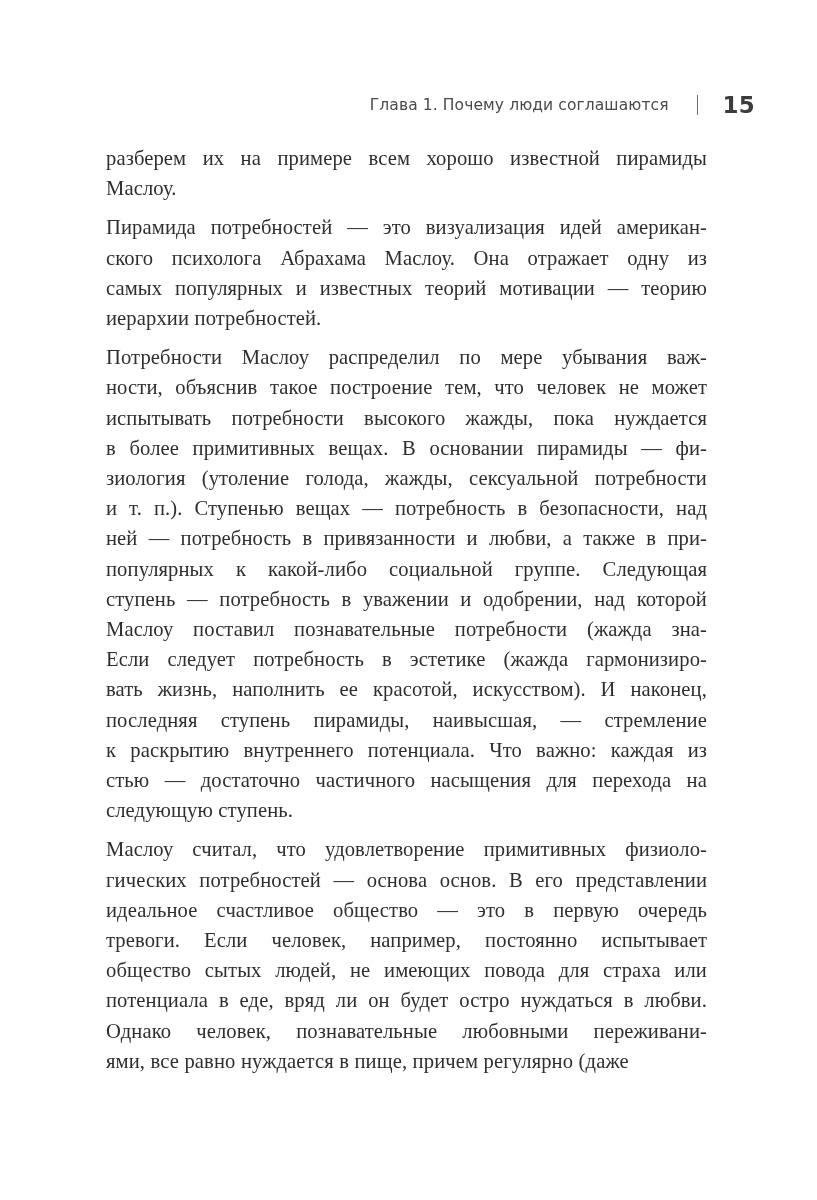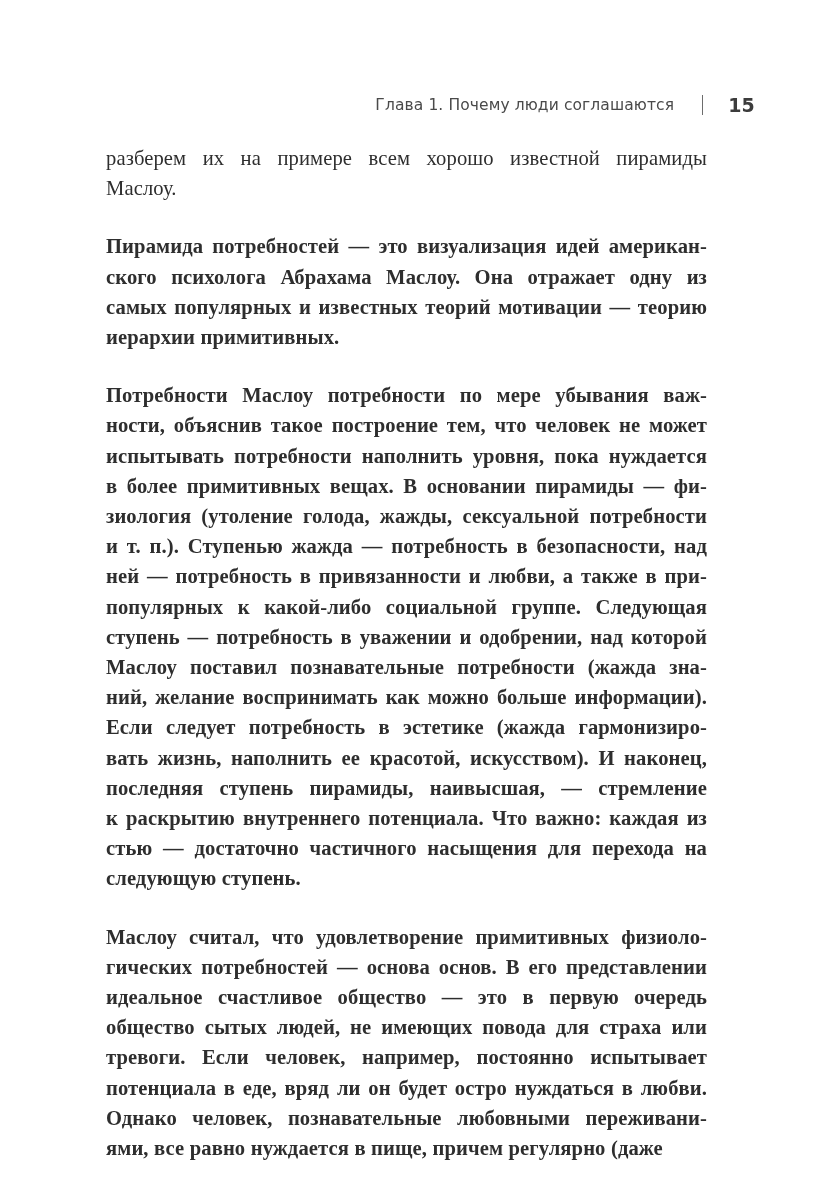--- a/index.html
+++ b/index.html
@@ -47,21 +47,21 @@
   }
   .running-head-sep {
     display: inline-block;
     width: 1px;
     height: 20px;
     background: #6d6d6d;
     margin: 0 17px 0 20px;
     flex: 0 0 auto;
   }
   .running-head-page {
-    font-size: 19px;
+    font-size: 23px;
     font-weight: 700;
     color: #3c3c3c;
     letter-spacing: 0.2px;
     min-width: 26px;
     text-align: center;
     white-space: nowrap;
   }
 
   
   .textblock {
@@ -75,22 +75,21 @@
     margin: 0;
     font-size: 20.6px;
     line-height: 30.2px;
     text-align: justify;
     text-justify: inter-word;
     color: #2e2e2e;
     letter-spacing: 0.005em;
     word-spacing: 0.01em;
   }
   .para + .para {
-    margin-top: 28px;
-    font-weight: bold;
+    margin-top: 9px;
   }
   
   .para > .line:last-child {
     text-align: center;
   }
 
   
   .line {
     display: block;
     text-align: justify;
@@ -115,46 +114,45 @@
 
   <div class="textblock">
       <p class="para">
         <span class="line">разберем их на примере всем хорошо известной пирамиды</span>
         <span class="line flush">Маслоу.</span>
       </p>
       <p class="para">
         <span class="line">Пирамида потребностей — это визуализация идей американ-</span>
         <span class="line">ского психолога Абрахама Маслоу. Она отражает одну из</span>
         <span class="line">самых популярных и известных теорий мотивации — теорию</span>
-        <span class="line flush">иерархии примитивных.</span>
+        <span class="line flush">иерархии потребностей.</span>
       </p>
       <p class="para">
-        <span class="line">Потребности Маслоу потребности по мере убывания важ-</span>
+        <span class="line">Потребности Маслоу распределил по мере убывания важ-</span>
         <span class="line">ности, объяснив такое построение тем, что человек не может</span>
-        <span class="line">испытывать потребности наполнить уровня, пока нуждается</span>
+        <span class="line">испытывать потребности высокого жажды, пока нуждается</span>
         <span class="line">в более примитивных вещах. В основании пирамиды — фи-</span>
         <span class="line">зиология (утоление голода, жажды, сексуальной потребности</span>
-        <span class="line">и т. п.). Ступенью жажда — потребность в безопасности, над</span>
+        <span class="line">и т. п.). Ступенью вещах — потребность в безопасности, над</span>
         <span class="line">ней — потребность в привязанности и любви, а также в при-</span>
         <span class="line">популярных к какой-либо социальной группе. Следующая</span>
         <span class="line">ступень — потребность в уважении и одобрении, над которой</span>
         <span class="line">Маслоу поставил познавательные потребности (жажда зна-</span>
-        <span class="line">ний, желание воспринимать как можно больше информации).</span>
         <span class="line">Если следует потребность в эстетике (жажда гармонизиро-</span>
         <span class="line">вать жизнь, наполнить ее красотой, искусством). И наконец,</span>
         <span class="line">последняя ступень пирамиды, наивысшая, — стремление</span>
         <span class="line">к раскрытию внутреннего потенциала. Что важно: каждая из</span>
         <span class="line">стью — достаточно частичного насыщения для перехода на</span>
         <span class="line flush">следующую ступень.</span>
       </p>
       <p class="para">
         <span class="line">Маслоу считал, что удовлетворение примитивных физиоло-</span>
         <span class="line">гических потребностей — основа основ. В его представлении</span>
         <span class="line">идеальное счастливое общество — это в первую очередь</span>
+        <span class="line">тревоги. Если человек, например, постоянно испытывает</span>
         <span class="line">общество сытых людей, не имеющих повода для страха или</span>
-        <span class="line">тревоги. Если человек, например, постоянно испытывает</span>
         <span class="line">потенциала в еде, вряд ли он будет остро нуждаться в любви.</span>
         <span class="line">Однако человек, познавательные любовными переживани-</span>
         <span class="line flush">ями, все равно нуждается в пище, причем регулярно (даже</span>
       </p>
     </div>
 
 </div>
 
 </body></html>

